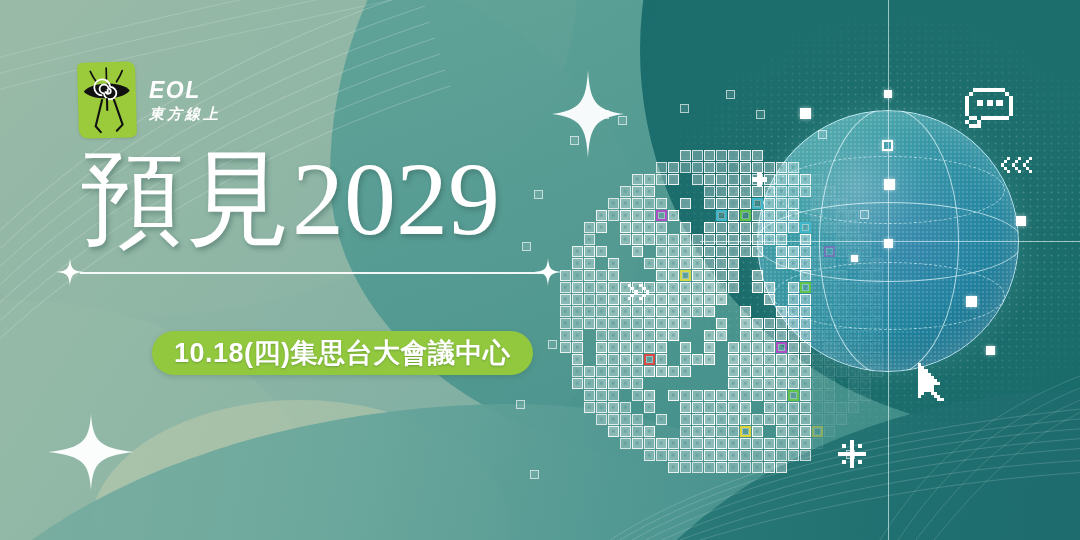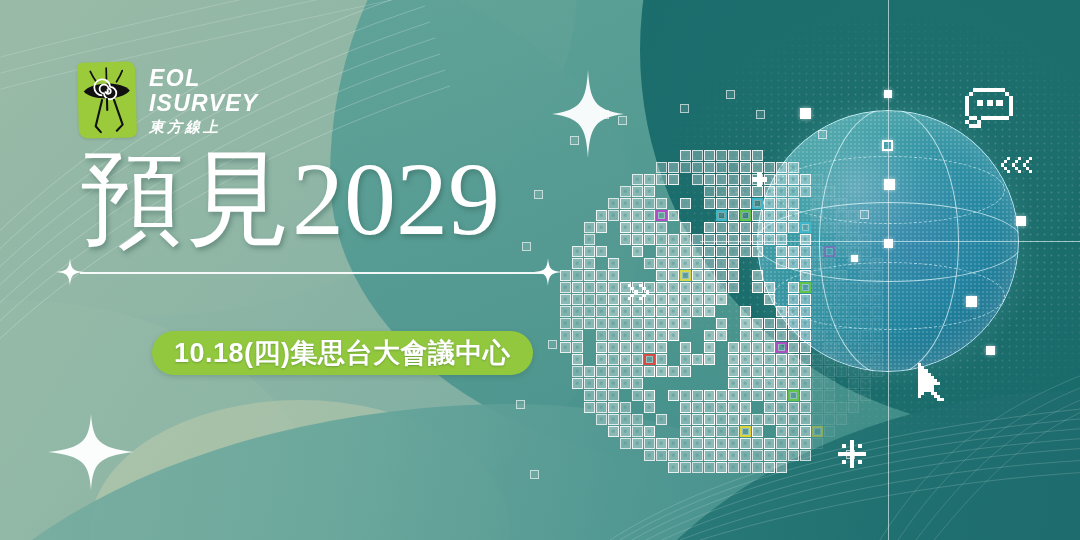--- a/index.html
+++ b/index.html
@@ -1843,21 +1843,20 @@
         </g>
         <g stroke="#111" stroke-width="2.1" fill="none" stroke-linecap="round" stroke-linejoin="round">
           <path d="M24 38 L17 64 L22 70"></path>
           <path d="M36 38 L44 63 L38 69"></path>
           <path d="M29 37 L29 48"></path>
         </g>
       </svg>
     </div>
     <div id="logoWords">
       <div class="l1">EOL</div>
-      <div class="l2">ISURVEY</div>
       <div class="l3">東方線上</div>
     </div>
   </div>
 
   <div id="headline">
     <span>預見</span><span class="num">2029</span>
   </div>
 
   <div id="dividerRow">
     <div id="dividerLine"></div>

